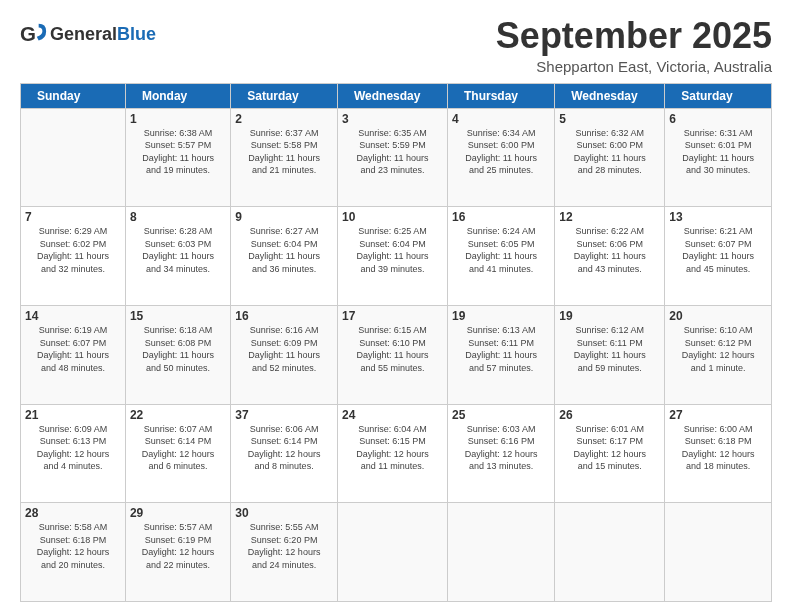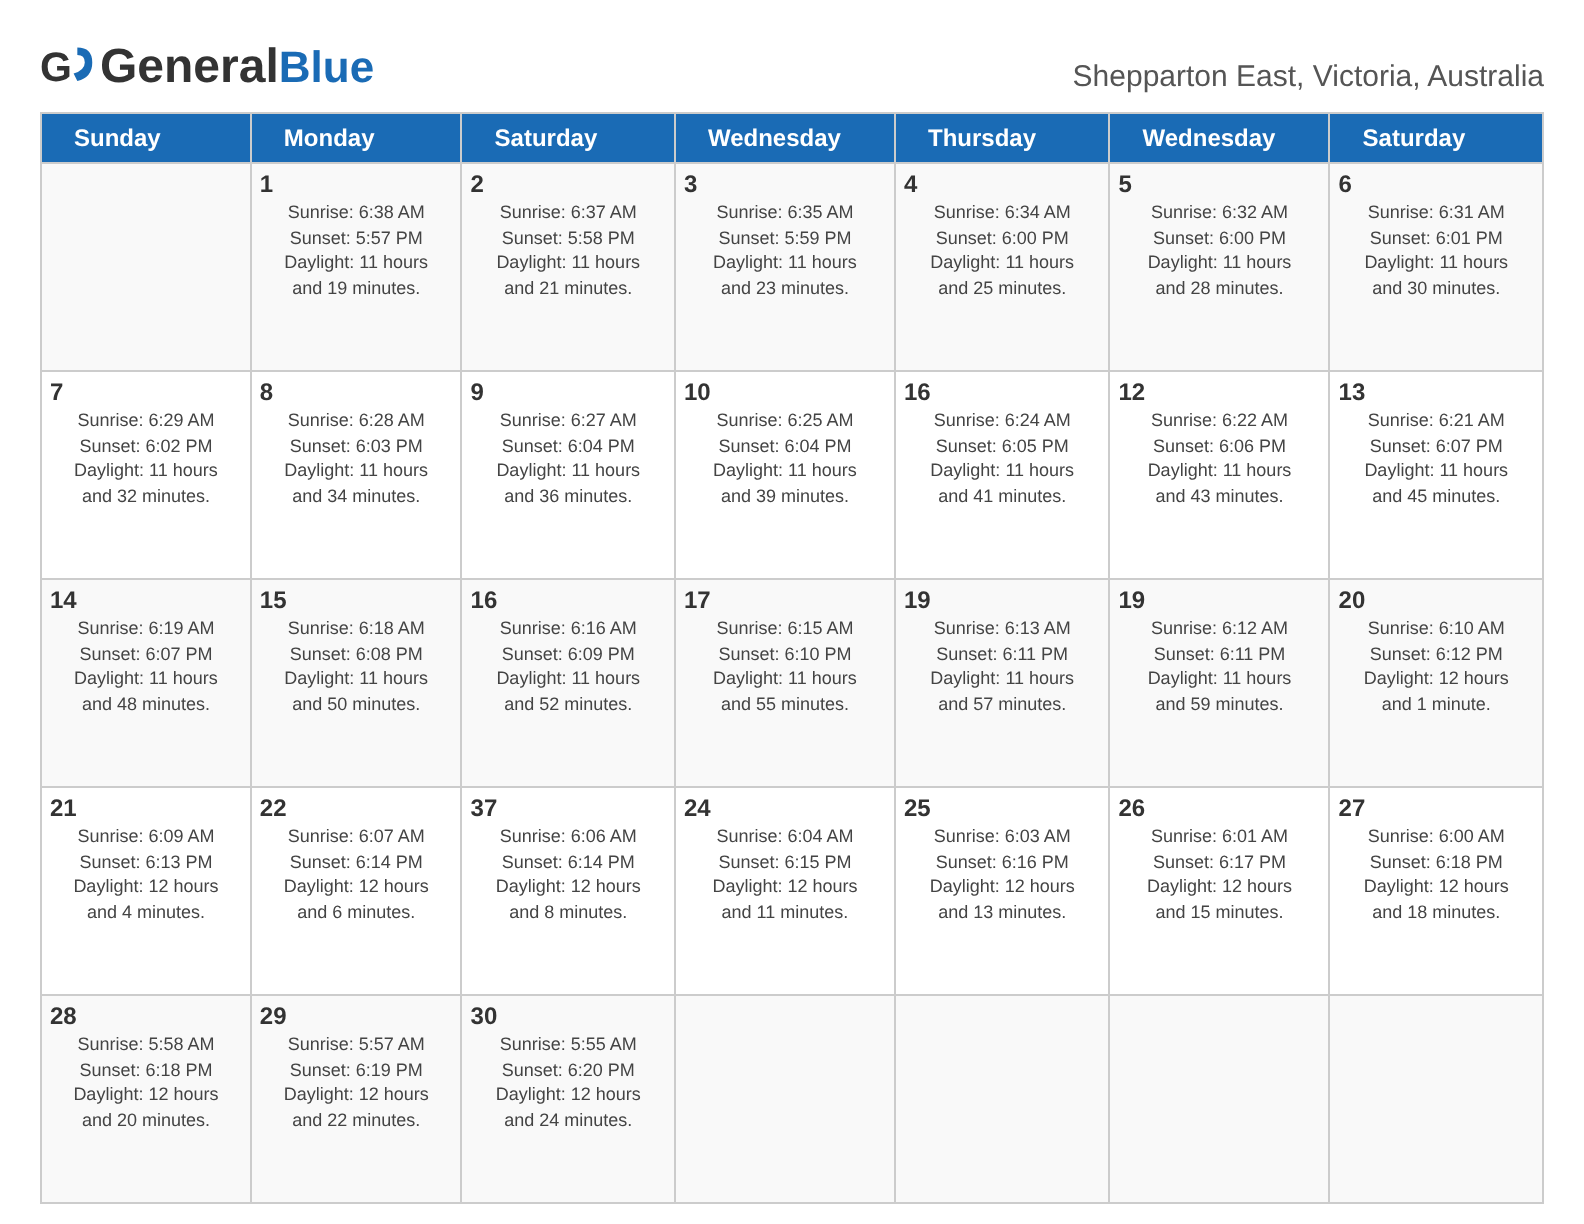--- a/index.html
+++ b/index.html
@@ -38,21 +38,21 @@
     }
     .month-title {
       font-size: 36px;
       font-weight: bold;
       color: #333;
       line-height: 1.1;
     }
     .location-title {
       font-size: 15px;
       color: #555;
-      margin-top: 14px;
+      margin-top: 2px;
     }
     .calendar {
       width: 100%;
       border-collapse: collapse;
       flex: 1;
       font-size: 10px;
     }
     .calendar thead tr th {
       background-color: #1a6bb5;
       color: #fff;
@@ -99,24 +99,25 @@
 <body>
 
 <div class="page">
   <div class="header">
     <div class="logo">
       <svg class="logo-icon" viewBox="0 0 30 30" xmlns="http://www.w3.org/2000/svg">
         <text x="0" y="22" font-size="22" font-weight="bold" fill="#333">G</text>
         <path d="M20,4 Q28,4 28,12 Q28,20 20,22 L18,18 Q24,16 24,12 Q24,8 20,8 Z" fill="#1a6bb5"></path>
       </svg>
       <div>
-        <span style="font-size:24px;font-weight:bold;color:#333;">General</span><span style="font-size:22px;font-weight:bold;color:#1a6bb5;">Blue</span>
+        <span style="font-size:18px;font-weight:bold;color:#333;">General</span><span style="font-size:18px;font-weight:bold;color:#1a6bb5;">Blue</span>
       </div>
     </div>
     <div class="title-section">
+      <div class="month-title">September 2025</div>
       <div class="location-title">Shepparton East, Victoria, Australia</div>
     </div>
   </div>
 
   <table class="calendar">
     <thead>
       <tr>
       <th>Sunday</th>
           <th>Monday</th>
           <th>Saturday</th>

